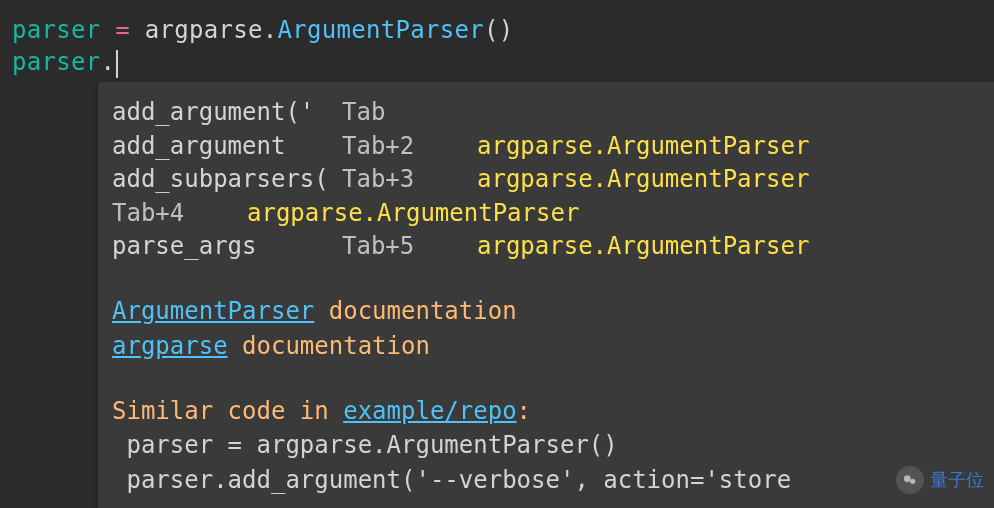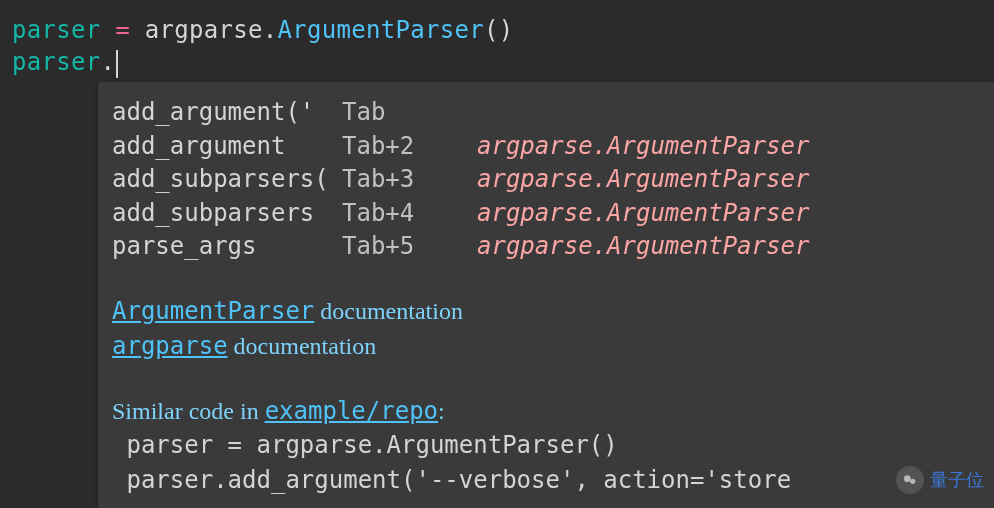--- a/index.html
+++ b/index.html
@@ -43,24 +43,24 @@
       width: 956px;
       box-shadow: 0 2px 6px rgba(0,0,0,.3);
     }
     .popup-row {
       display: flex;
       line-height: 1.4;
       white-space: pre;
     }
     .col-completion { width: 230px; }
     .col-key { width: 135px; color: #c0c0c0; }
-    .col-origin { color: #fca5a5; font-style: italic; }
+    .col-origin { color: #fde047; }
     .popup-block { margin-top: 30px; line-height: 1.45; }
     .link { color: #4fc3f7; text-decoration: underline; cursor: pointer; }
-    .plain { color: #7dd3fc; font-family: Liberation Serif, serif; }
+    .plain { color: #fdba74; }
     .example-line { white-space: pre; line-height: 1.45; }
     .watermark {
       position: absolute;
       right: 10px;
       bottom: 14px;
       display: flex;
       align-items: center;
       gap: 6px;
       opacity: 0.85;
       font-family: sans-serif;
@@ -80,21 +80,21 @@
 
 <div class="code-line"><span class="tok-var">parser</span><span> </span><span class="tok-op">=</span><span> </span><span class="tok-mod">argparse</span><span class="tok-mod">.</span><span class="tok-class">ArgumentParser</span><span class="tok-paren">()</span></div>
 
 <div class="code-line"><span class="tok-var">parser</span><span class="tok-mod">.</span><span class="cursor"></span></div>
 
 <div class="popup">
   <div id="completions">
       <div class="popup-row"><span class="col-completion">add_argument('</span><span class="col-key">Tab</span><span class="col-origin"></span></div>
       <div class="popup-row"><span class="col-completion">add_argument</span><span class="col-key">Tab+2</span><span class="col-origin">argparse.ArgumentParser</span></div>
       <div class="popup-row"><span class="col-completion">add_subparsers(</span><span class="col-key">Tab+3</span><span class="col-origin">argparse.ArgumentParser</span></div>
-      <div class="popup-row"><span class="col-completion">add_subparsers</span><span class="col-key">Tab+4</span><span class="col-origin">argparse.ArgumentParser</span></div>
+      <div class="popup-row"><span class="col-key">Tab+4</span><span class="col-origin">argparse.ArgumentParser</span></div>
       <div class="popup-row"><span class="col-completion">parse_args</span><span class="col-key">Tab+5</span><span class="col-origin">argparse.ArgumentParser</span></div>
     </div>
 
   <div class="popup-block" id="doc-links">
       <div><span class="link">ArgumentParser</span><span class="plain"> documentation</span></div>
       <div><span class="link">argparse</span><span class="plain"> documentation</span></div>
     </div>
 
   <div class="popup-block">
     <div>

